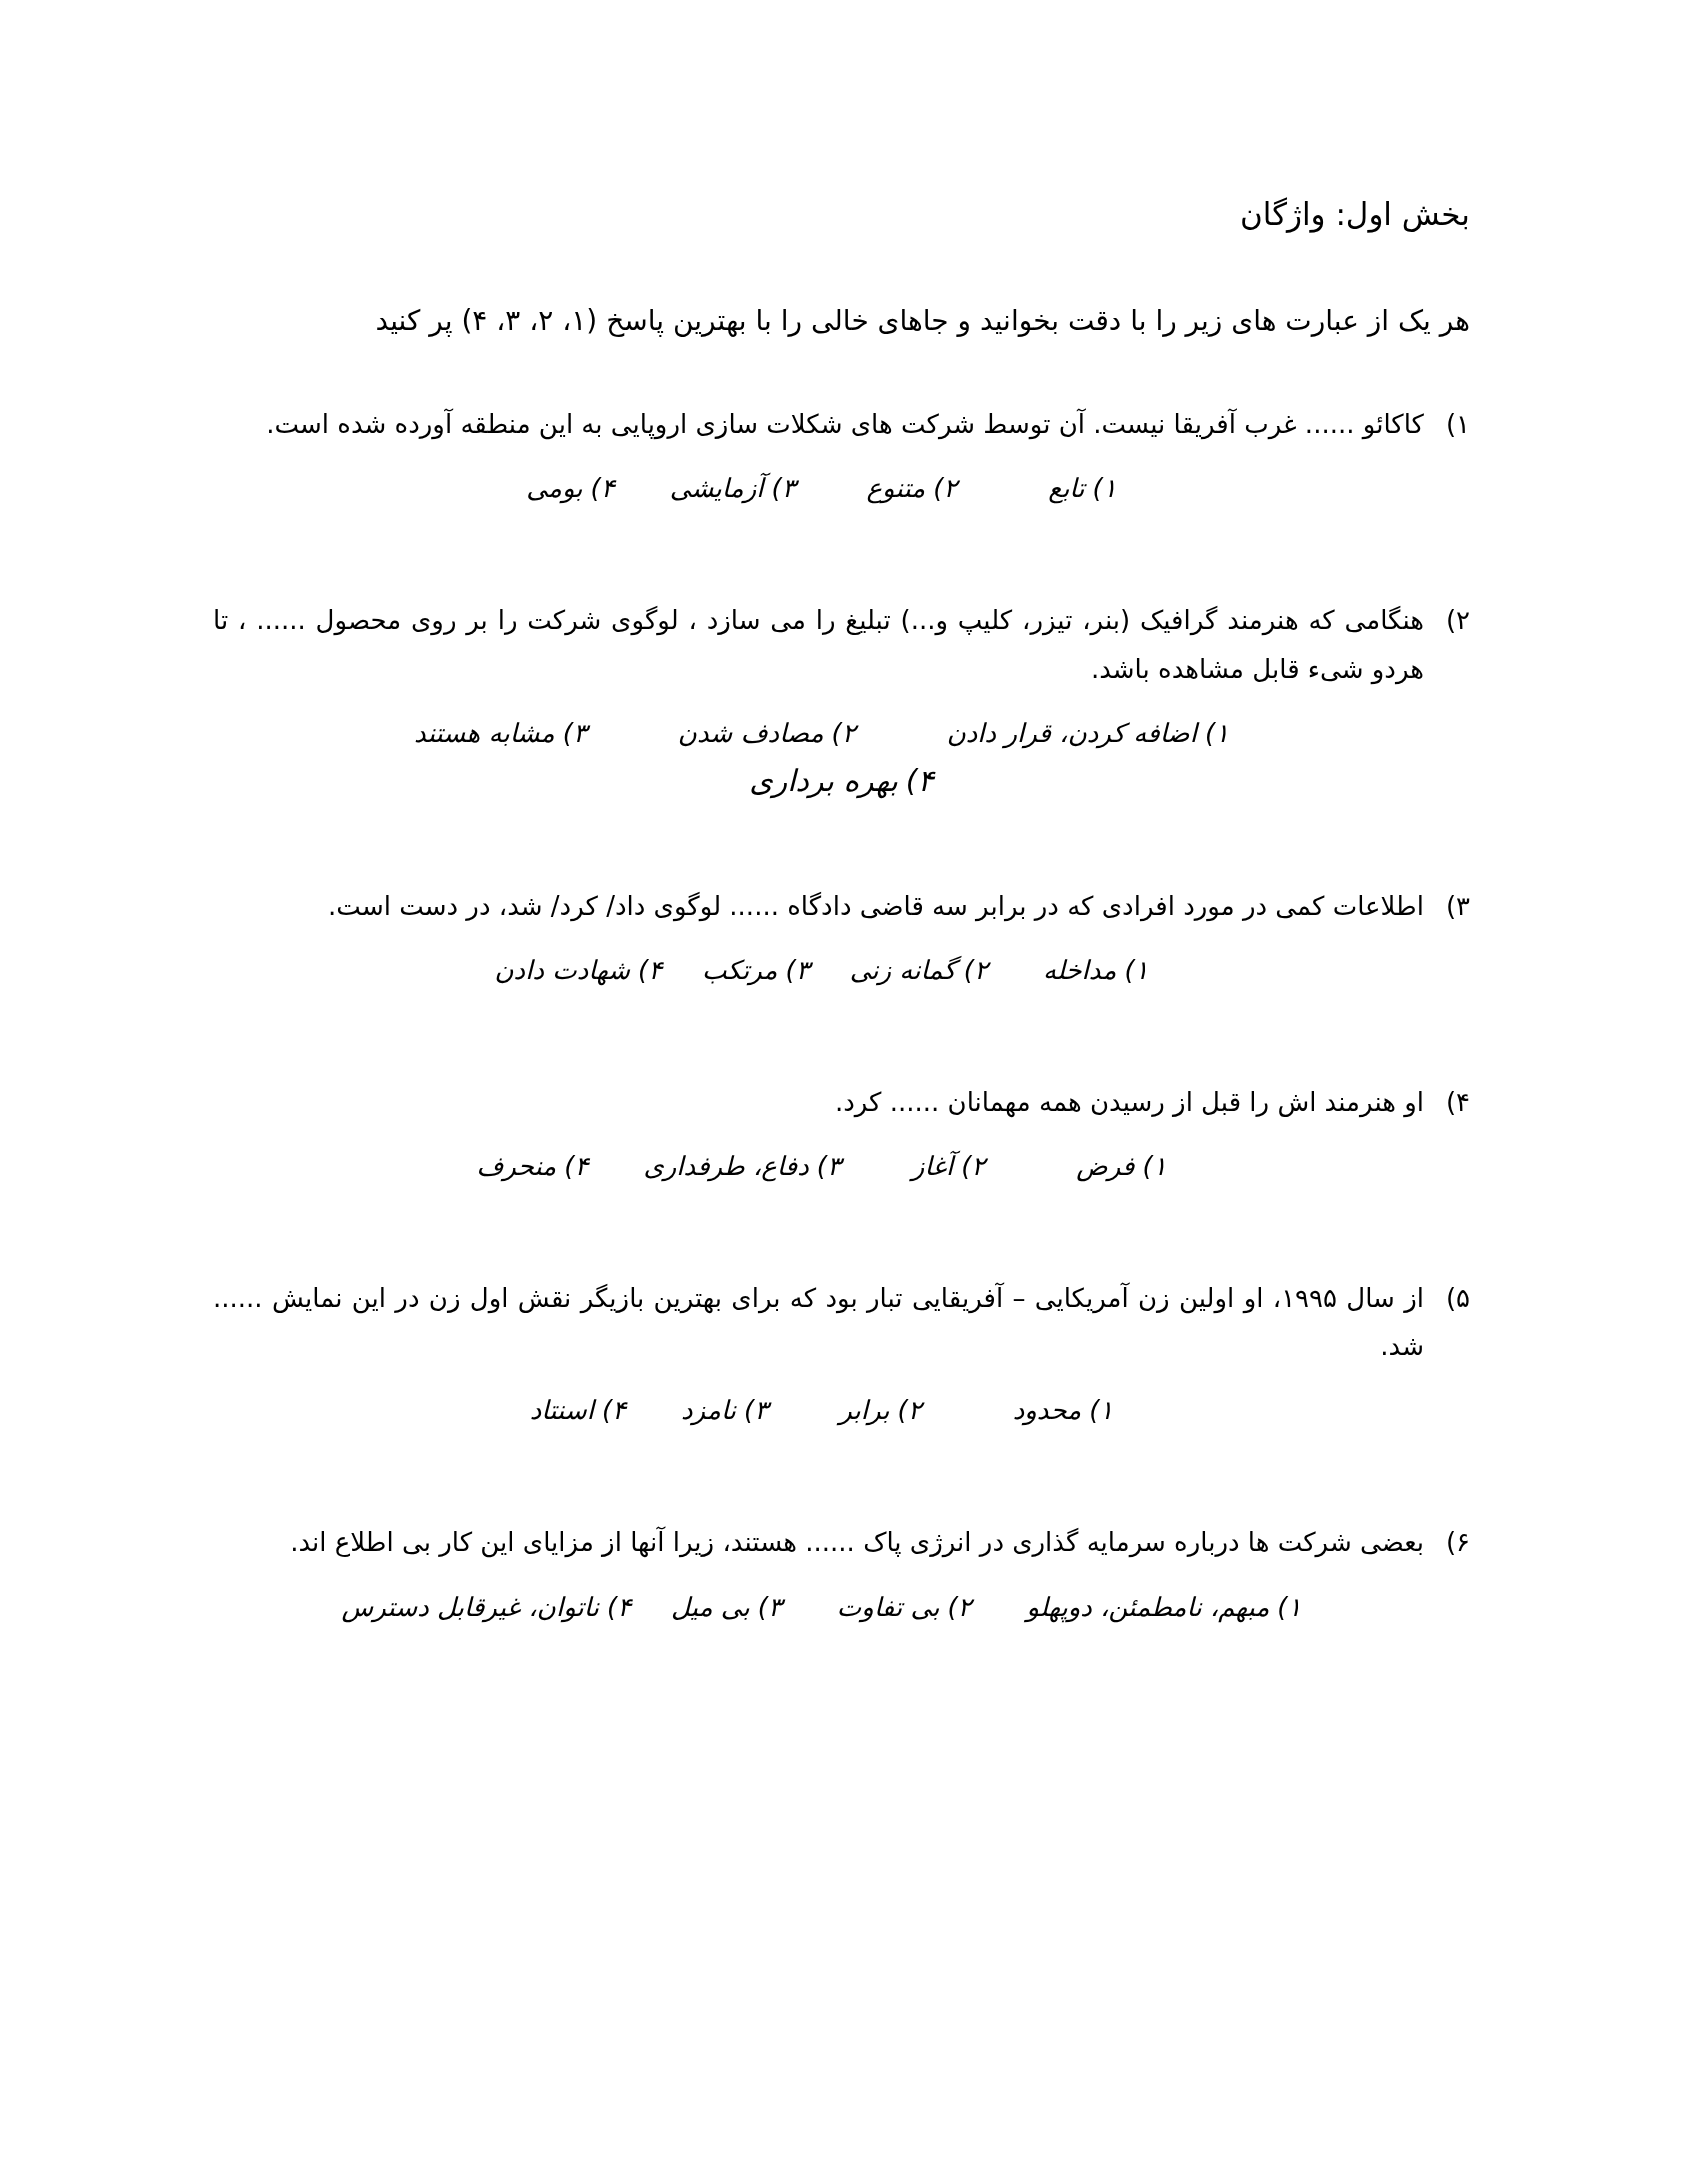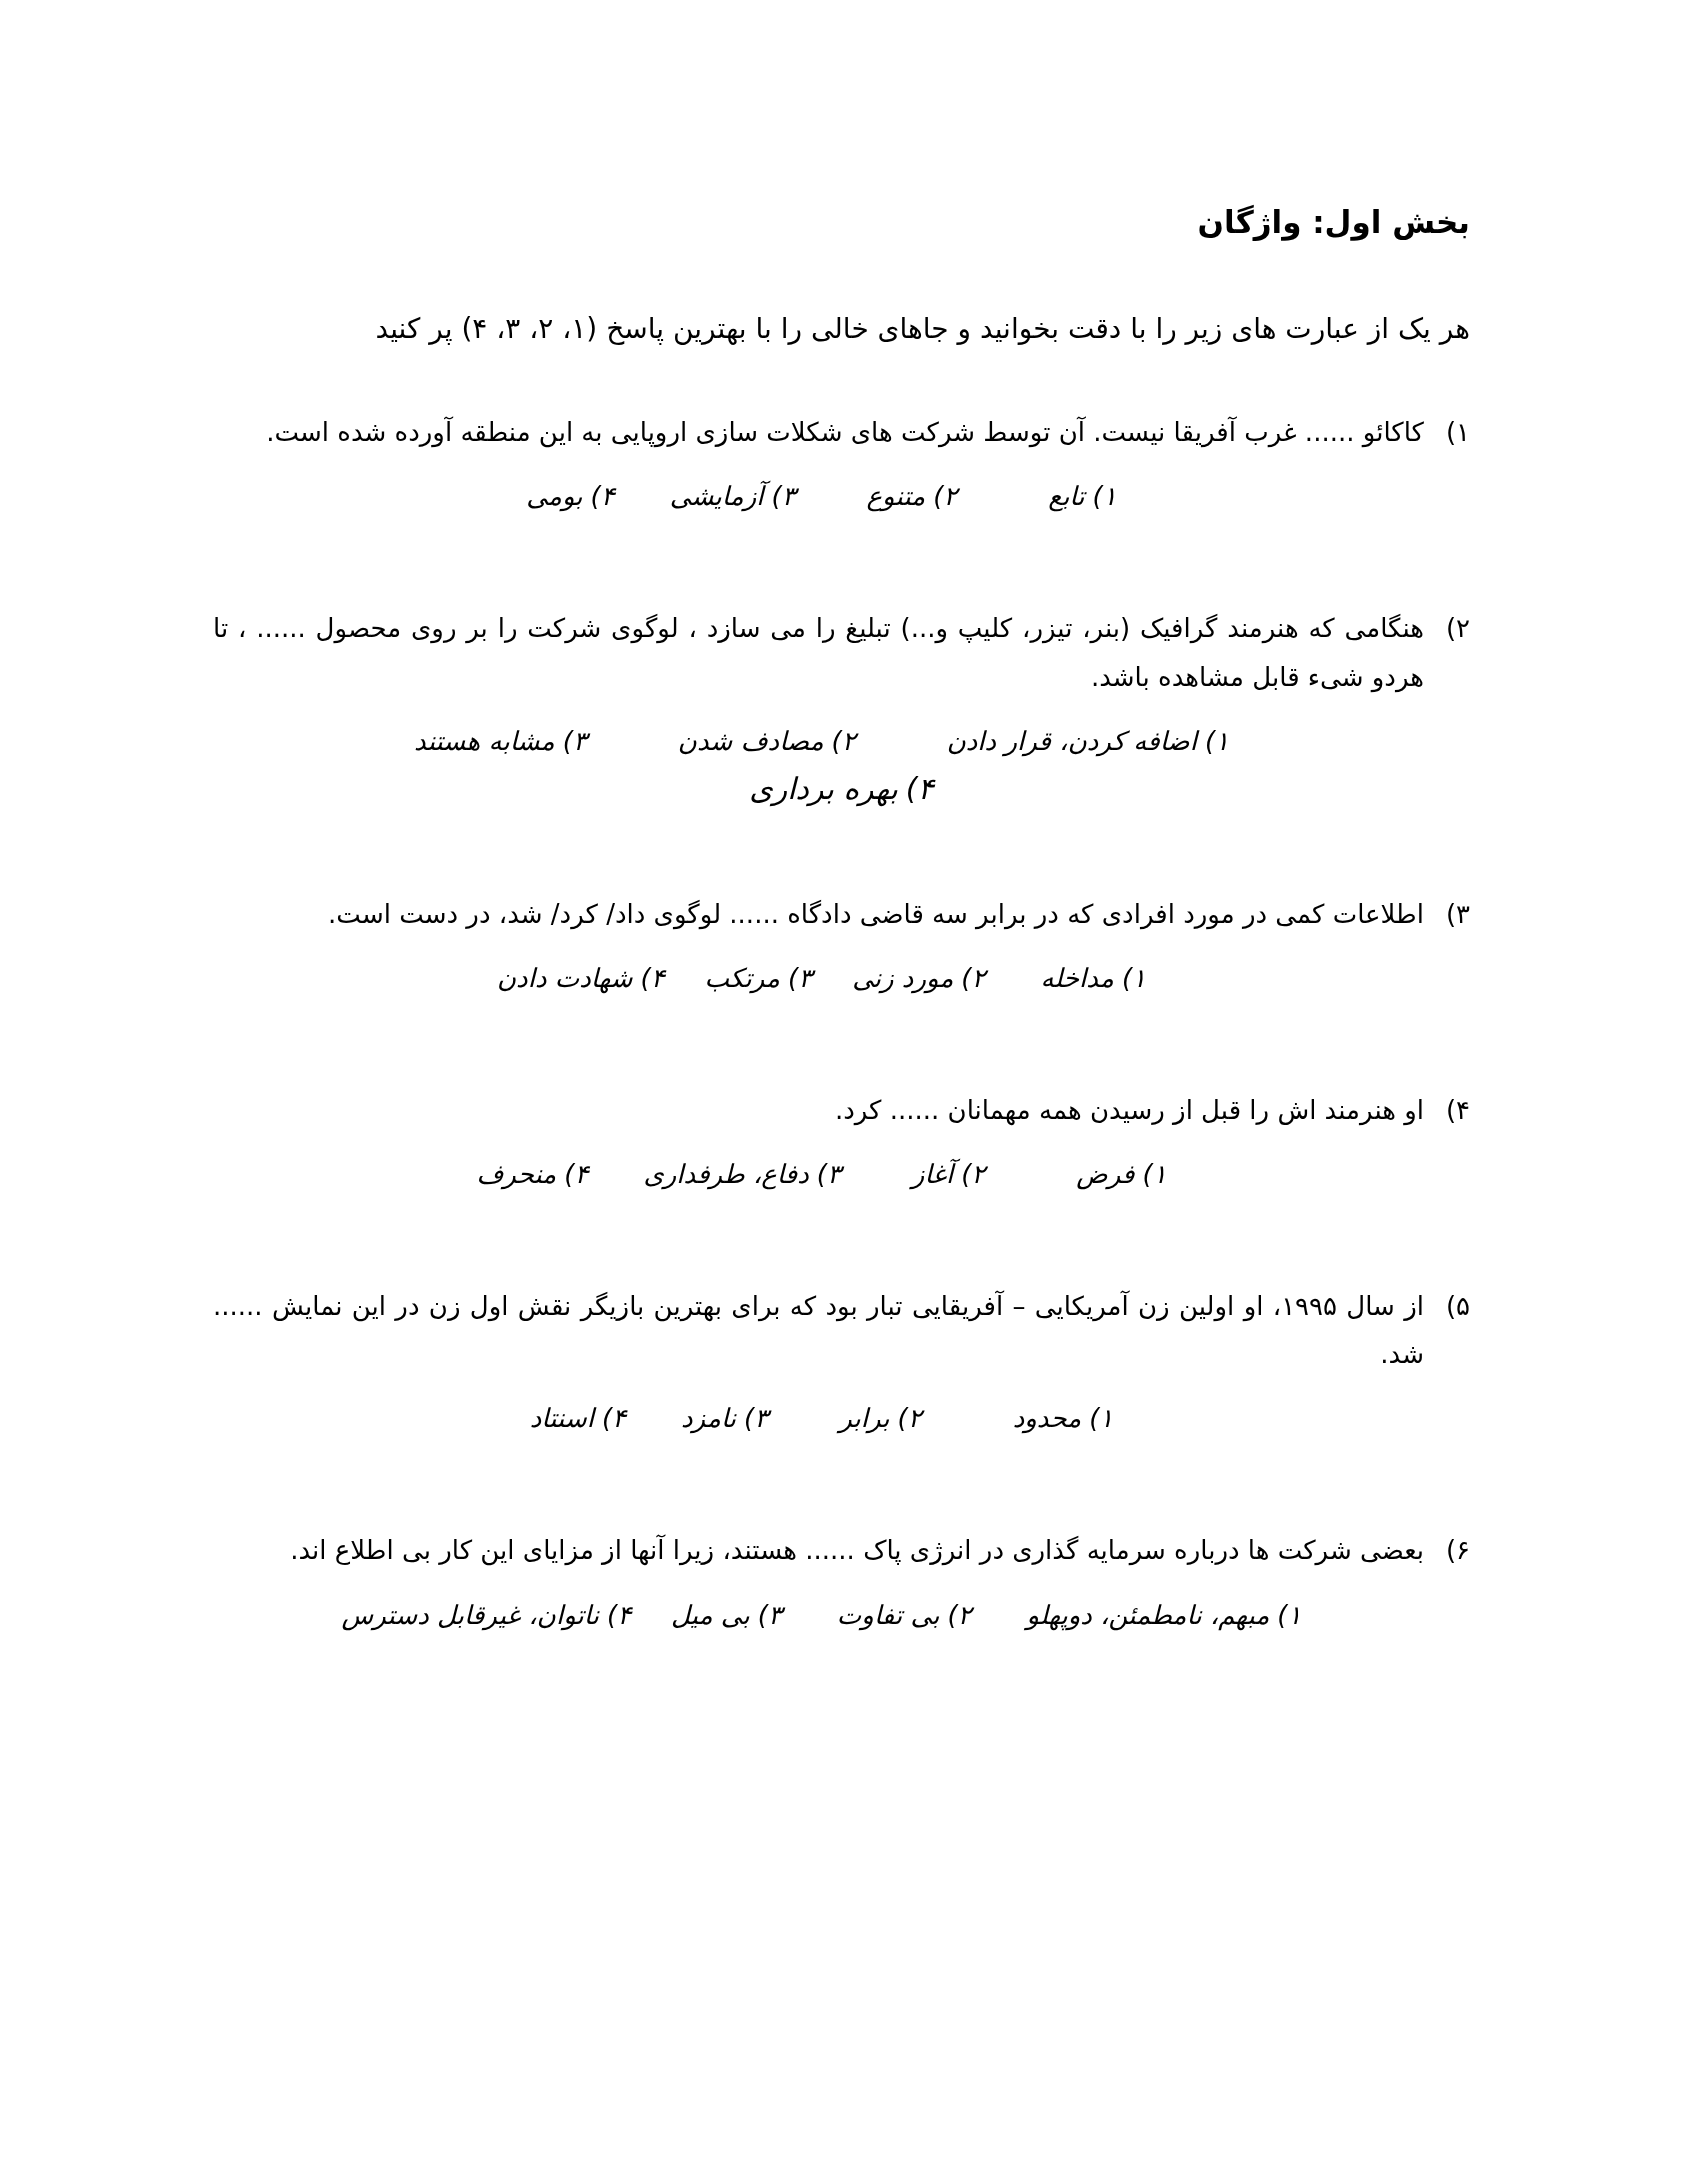--- a/index.html
+++ b/index.html
@@ -16,23 +16,23 @@
   }
   .page {
     position: relative;
     width: 1683px;
     height: 2178px;
     box-sizing: border-box;
     padding: 183px 213px 0 213px;
   }
   .section-title {
     font-size: 31px;
-    font-weight: bold;
+    font-weight: normal;
     text-align: right;
-    margin: 16px 0 61px 0;
+    margin: 8px 0 61px 0;
     line-height: 1.5;
   }
   .instructions {
     font-size: 28px;
     text-align: right;
     line-height: 1.6;
     margin: 0 0 57px 0;
   }
   .question {
     margin-bottom: 44px;
@@ -132,21 +132,21 @@
 
   <div class="gap-2"></div>
 
   <div class="question">
     <div class="q-body">
       <span class="q-num">۳)</span>
       <span class="q-text">اطلاعات کمی در مورد افرادی که در برابر سه قاضی دادگاه ...... لوگوی داد/ کرد/ شد، در دست است.</span>
     </div>
     <div class="options center">
       <span class="opt sp-md"><span class="on">۱)</span><span>مداخله</span></span>
-      <span class="opt sp-sm"><span class="on">۲)</span><span>مورد زنی</span></span>
+      <span class="opt sp-sm"><span class="on">۲)</span><span>گمانه زنی</span></span>
       <span class="opt sp-sm"><span class="on">۳)</span><span>مرتکب</span></span>
       <span class="opt"><span class="on">۴)</span><span>شهادت دادن</span></span>
     </div>
   </div>
 
   <div class="gap-2"></div>
 
   <div class="question">
     <div class="q-body">
       <span class="q-num">۴)</span>

